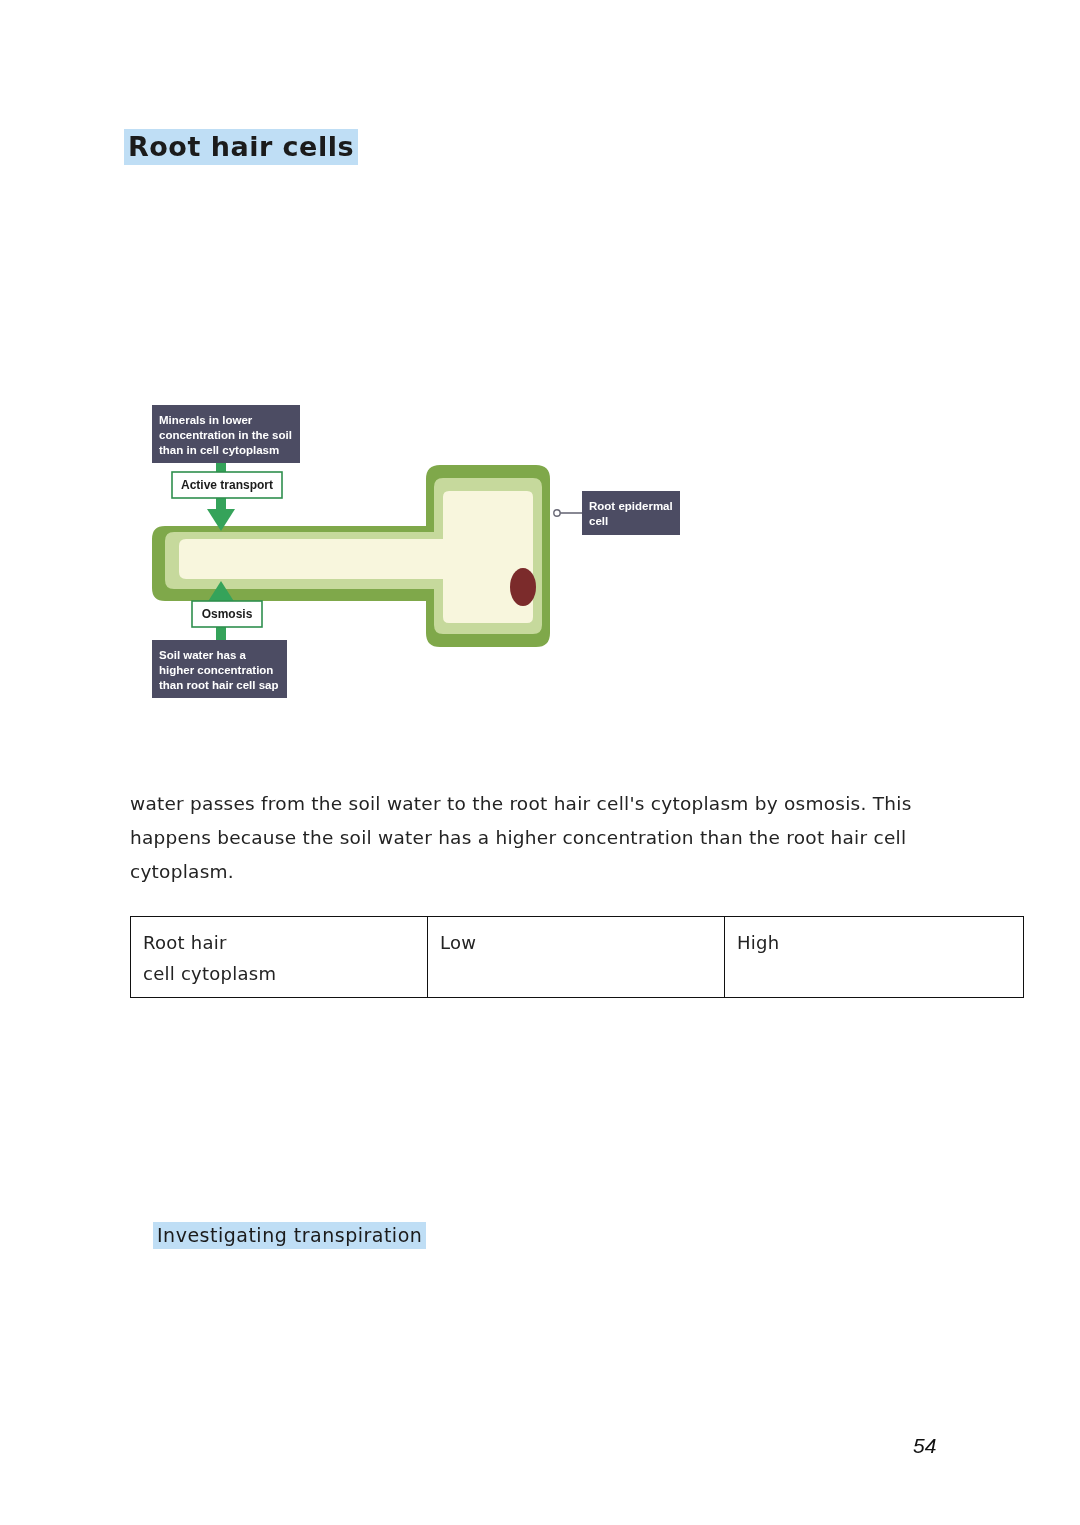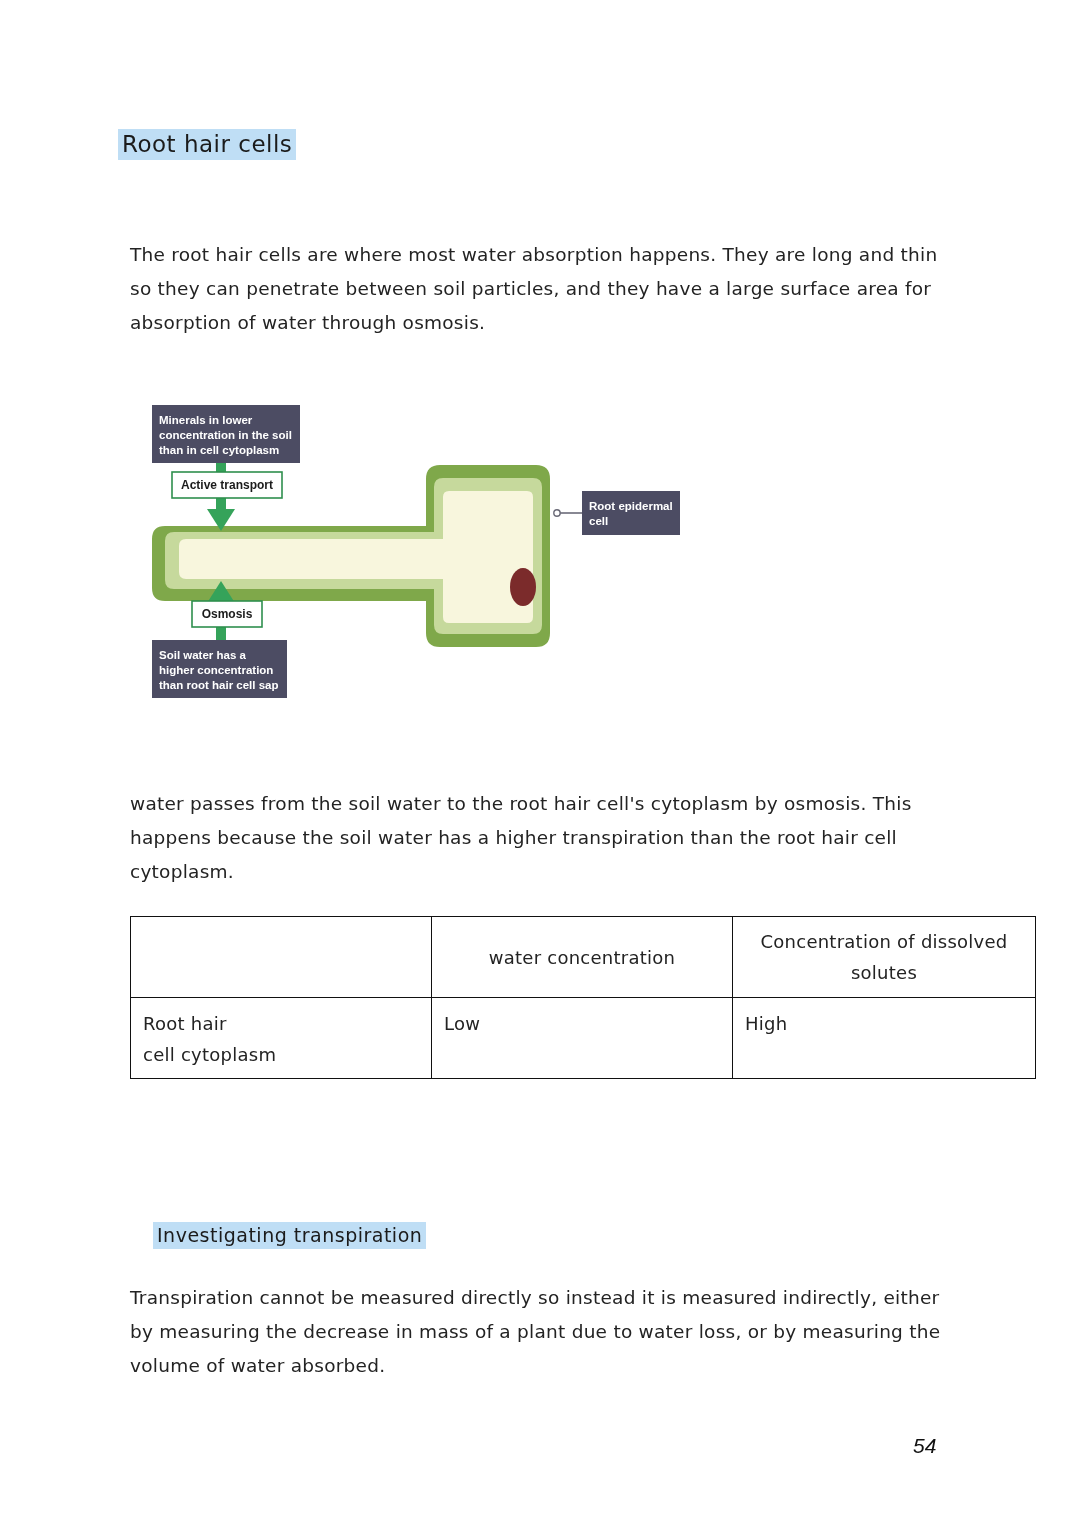--- a/index.html
+++ b/index.html
@@ -30,23 +30,24 @@
     color: #1b1b1b;
     font-weight: 400;
     letter-spacing: 0.5px;
     white-space: nowrap;
   }
   .heading .hl {
     background: #bfdef5;
     padding: 2px 4px 3px 4px;
   }
   #heading-root-hair {
-    left: 118px;
+    left: 124px;
     top: 131px;
-    font-size: 23px;
+    font-size: 27px;
+    font-weight: bold;
   }
   #heading-transpiration {
     left: 130px;
     top: 1224px;
     font-size: 19px;
     margin-left: 23px;
   }
 
   
   .paragraph {
@@ -119,21 +120,20 @@
 </style>
 </head>
 <body>
 
 <div class="page">
 
   <div class="heading" id="heading-root-hair">
     <span class="hl">Root hair cells</span>
   </div>
 
-  <div class="paragraph" id="para-intro">The root hair cells are where most water absorption happens. They are long and thin so they can penetrate between soil particles, and they have a large surface area for absorption of water through osmosis.</div>
 
   <div id="diagram">
     <svg width="570" height="320" viewBox="0 0 570 320" xmlns="http://www.w3.org/2000/svg">
 
       <g>
 
         <path d="M 296 88
                  q 0 -14 14 -14
                  h 96
                  q 14 0 14 14
@@ -223,44 +223,35 @@
       </g>
       <g>
         <rect x="452" y="100" width="98" height="44" fill="#4c4c63"></rect>
         <text x="459" y="119" font-family="Liberation Sans, sans-serif" font-size="11.5" font-weight="bold" fill="#ffffff">Root epidermal</text>
         <text x="459" y="134" font-family="Liberation Sans, sans-serif" font-size="11.5" font-weight="bold" fill="#ffffff">cell</text>
       </g>
 
     </svg>
   </div>
 
-  <div class="paragraph" id="para-osmosis">water passes from the soil water to the root hair cell's cytoplasm by osmosis. This happens because the soil water has a higher transpiration than the root hair cell cytoplasm.</div>
+  <div class="paragraph" id="para-osmosis">water passes from the soil water to the root hair cell's cytoplasm by osmosis. This happens because the soil water has a higher concentration than the root hair cell cytoplasm.</div>
 
   <table id="concentration-table">
     <tbody>
-      <tr class="header-row">
-        <td class="col-label blank-corner"></td>
-        <td class="col-a">water concentration</td>
-        <td class="col-b">
-          <span>Concentration of dissolved</span>
-          <span class="cell-line2">solutes</span>
-        </td>
-      </tr>
       <tr class="row-root">
         <td class="col-label">
           <span>Root hair</span>
           <span class="cell-line2">cell cytoplasm</span>
         </td>
         <td class="col-a">Low</td>
         <td class="col-b">High</td>
       </tr>
     </tbody>
   </table>
 
   <div class="heading" id="heading-transpiration">
     <span class="hl">Investigating transpiration</span>
   </div>
 
-  <div class="paragraph" id="para-transp">Transpiration cannot be measured directly so instead it is measured indirectly, either by measuring the decrease in mass of a plant due to water loss, or by measuring the volume of water absorbed.</div>
 
   <div id="page-number">54</div>
 
 </div>
 
 </body></html>

